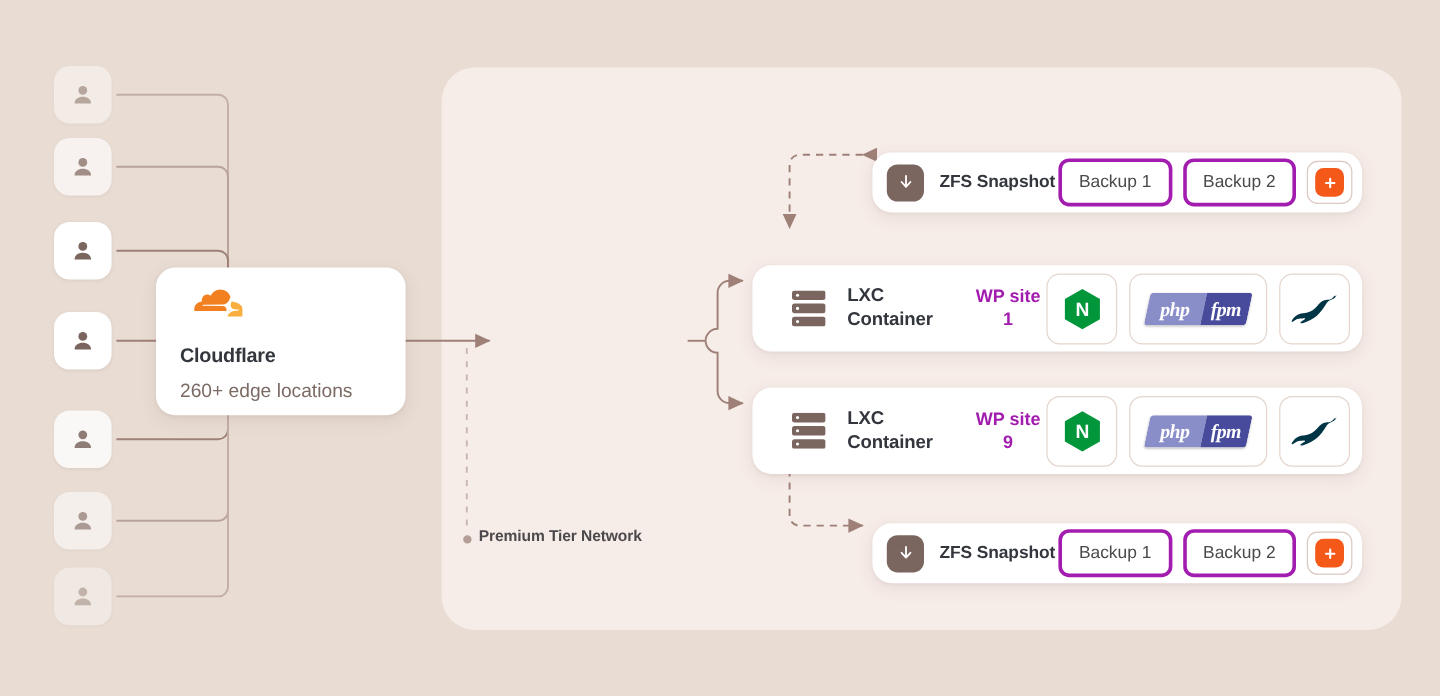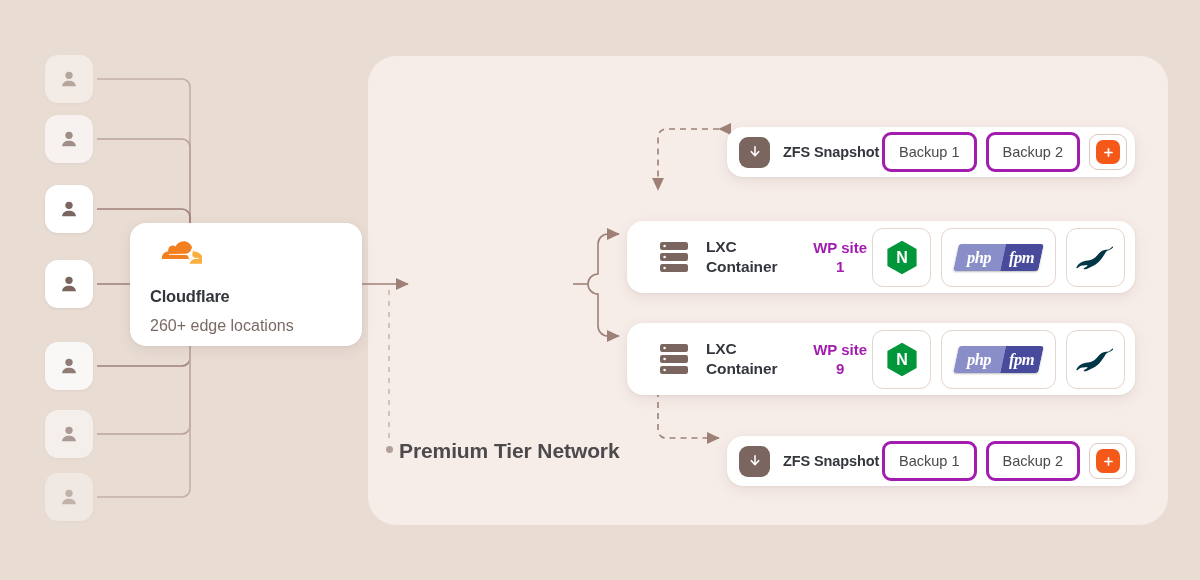--- a/index.html
+++ b/index.html
@@ -24,21 +24,21 @@
   }
   .user-tile svg{display:block;}
 
   
   .card{
     position:absolute;background:#ffffff;border-radius:16px;
     box-shadow:0 4px 14px rgba(120,90,75,.10),0 1px 3px rgba(120,90,75,.07);
   }
 
   
-  #cloudflare-card{left:130px;top:223px;width:232px;height:123px;padding:0;}
+  #cloudflare-card{left:130px;top:223px;width:208px;height:123px;padding:0;}
   #cloudflare-card .inner{padding:18px 20px 0 20px;}
   .cf-logo{margin-bottom:14px;}
   .card-title{font-size:16.5px;font-weight:700;color:#33373d;letter-spacing:-.2px;line-height:1.2;}
   .card-sub{font-size:16px;color:#7b6a64;margin-top:9px;line-height:1.2;}
 
   
   #compute-card{left:416px;top:219px;width:157px;height:131px;}
   #compute-card .inner{padding:16px 18px 0 18px;}
   .chip-icon{
     width:34px;height:34px;border-radius:10px;background:#7a655f;
@@ -88,21 +88,21 @@
   }
 
   
   #panel{
     position:absolute;left:368px;top:56px;width:800px;height:469px;
     background:#f6ece8;border-radius:28px;
   }
 
   
   #premium-label{
-    position:absolute;left:399px;top:439px;font-size:21px;font-weight:700;
+    position:absolute;left:399px;top:439px;font-size:13px;font-weight:700;
     color:#4c4a4c;letter-spacing:-.1px;
   }
   #premium-dot{position:absolute;left:386px;top:446px;width:7px;height:7px;border-radius:50%;background:#b39f97;}
 
   .php-badge{
     width:85px;height:27px;position:relative;transform:skewX(-12deg);
     border-radius:3px;overflow:hidden;display:flex;
     box-shadow:0 1px 2px rgba(0,0,0,.25);
   }
   .php-left{width:47px;background:#8a8ec8;display:flex;align-items:center;justify-content:center;}

